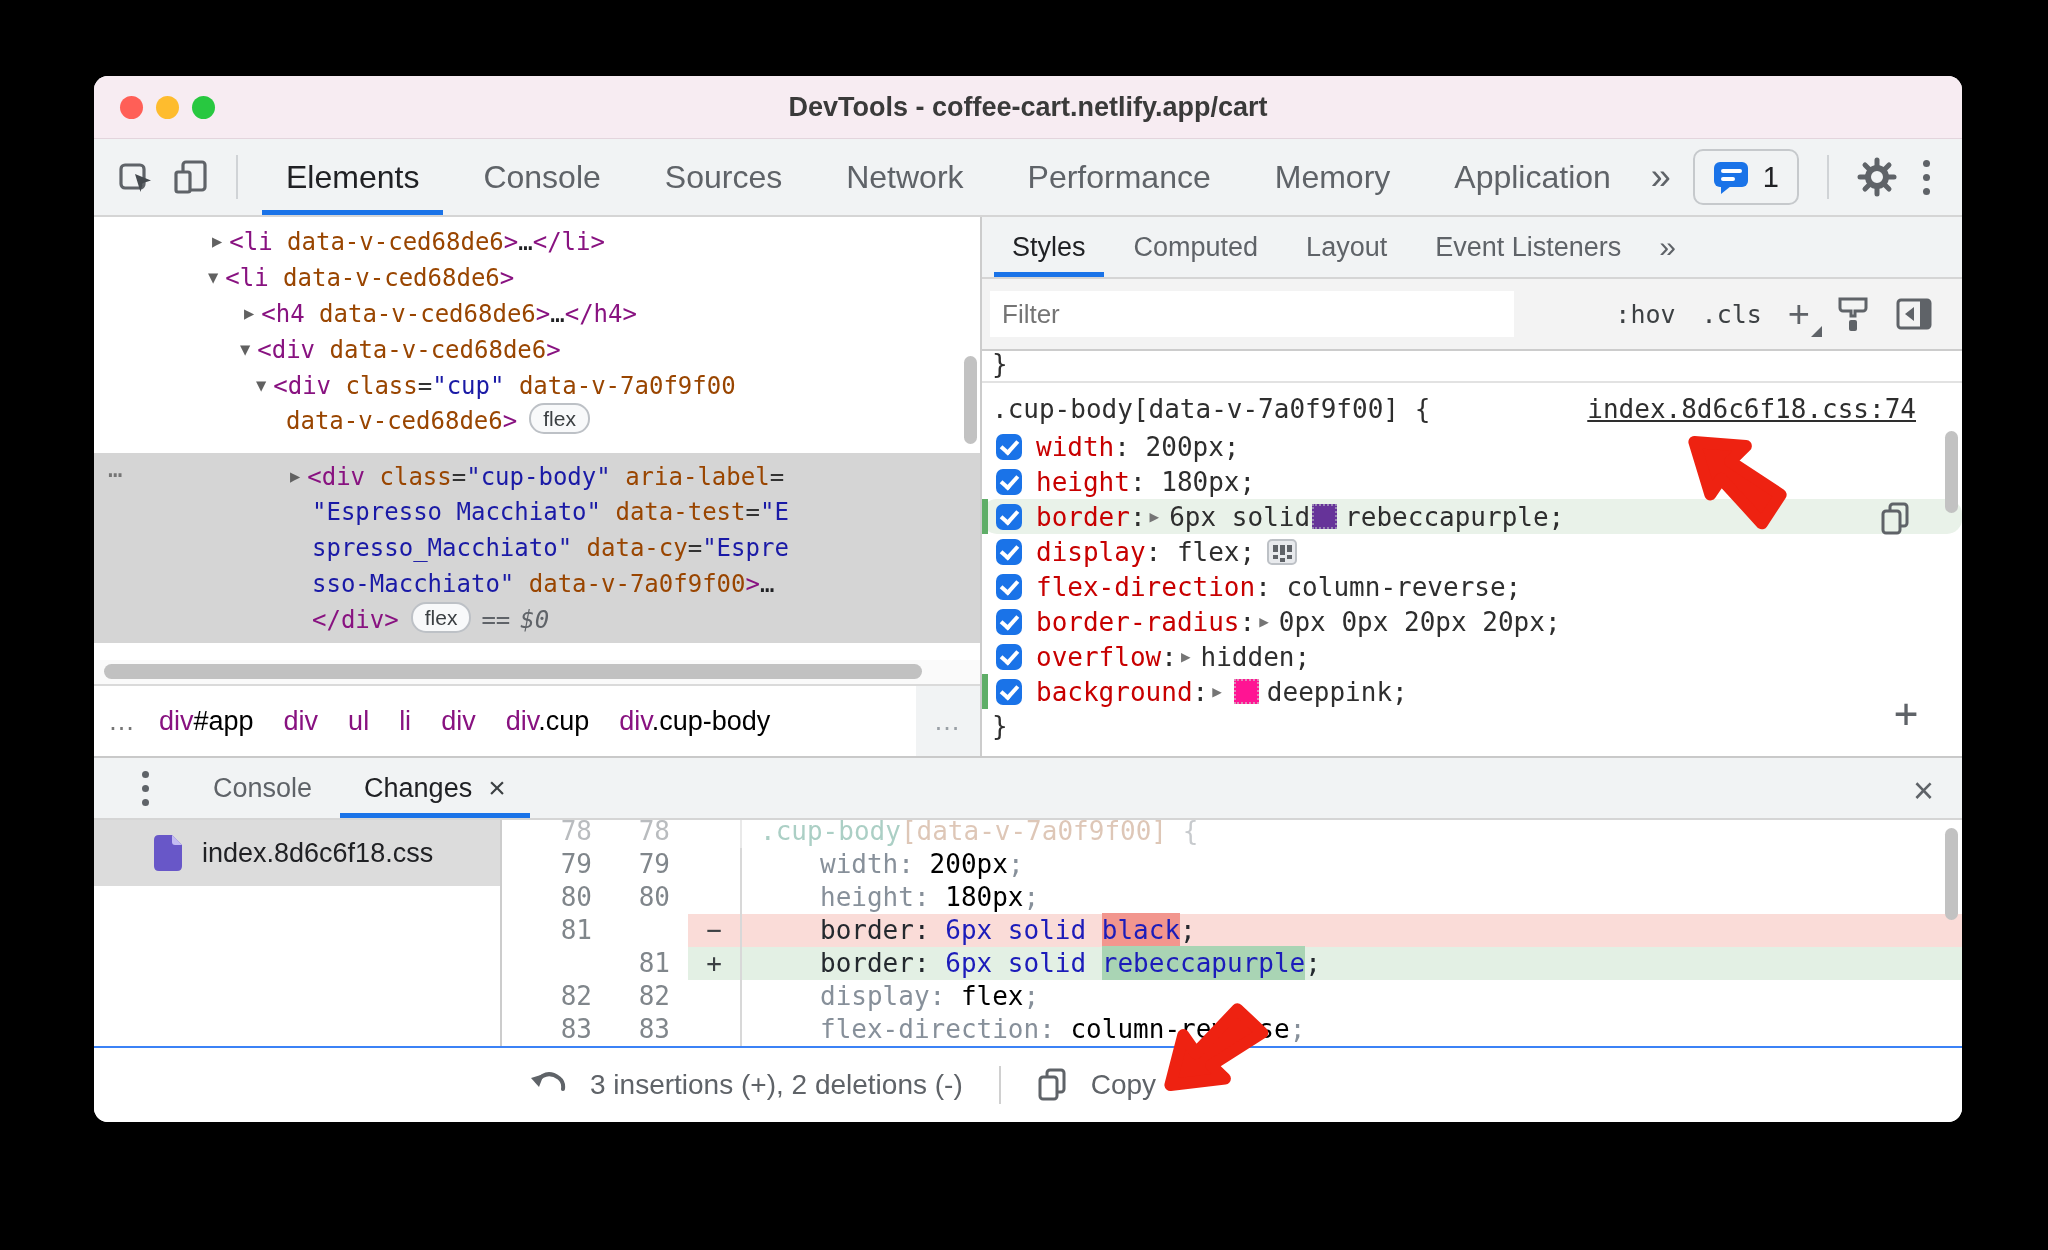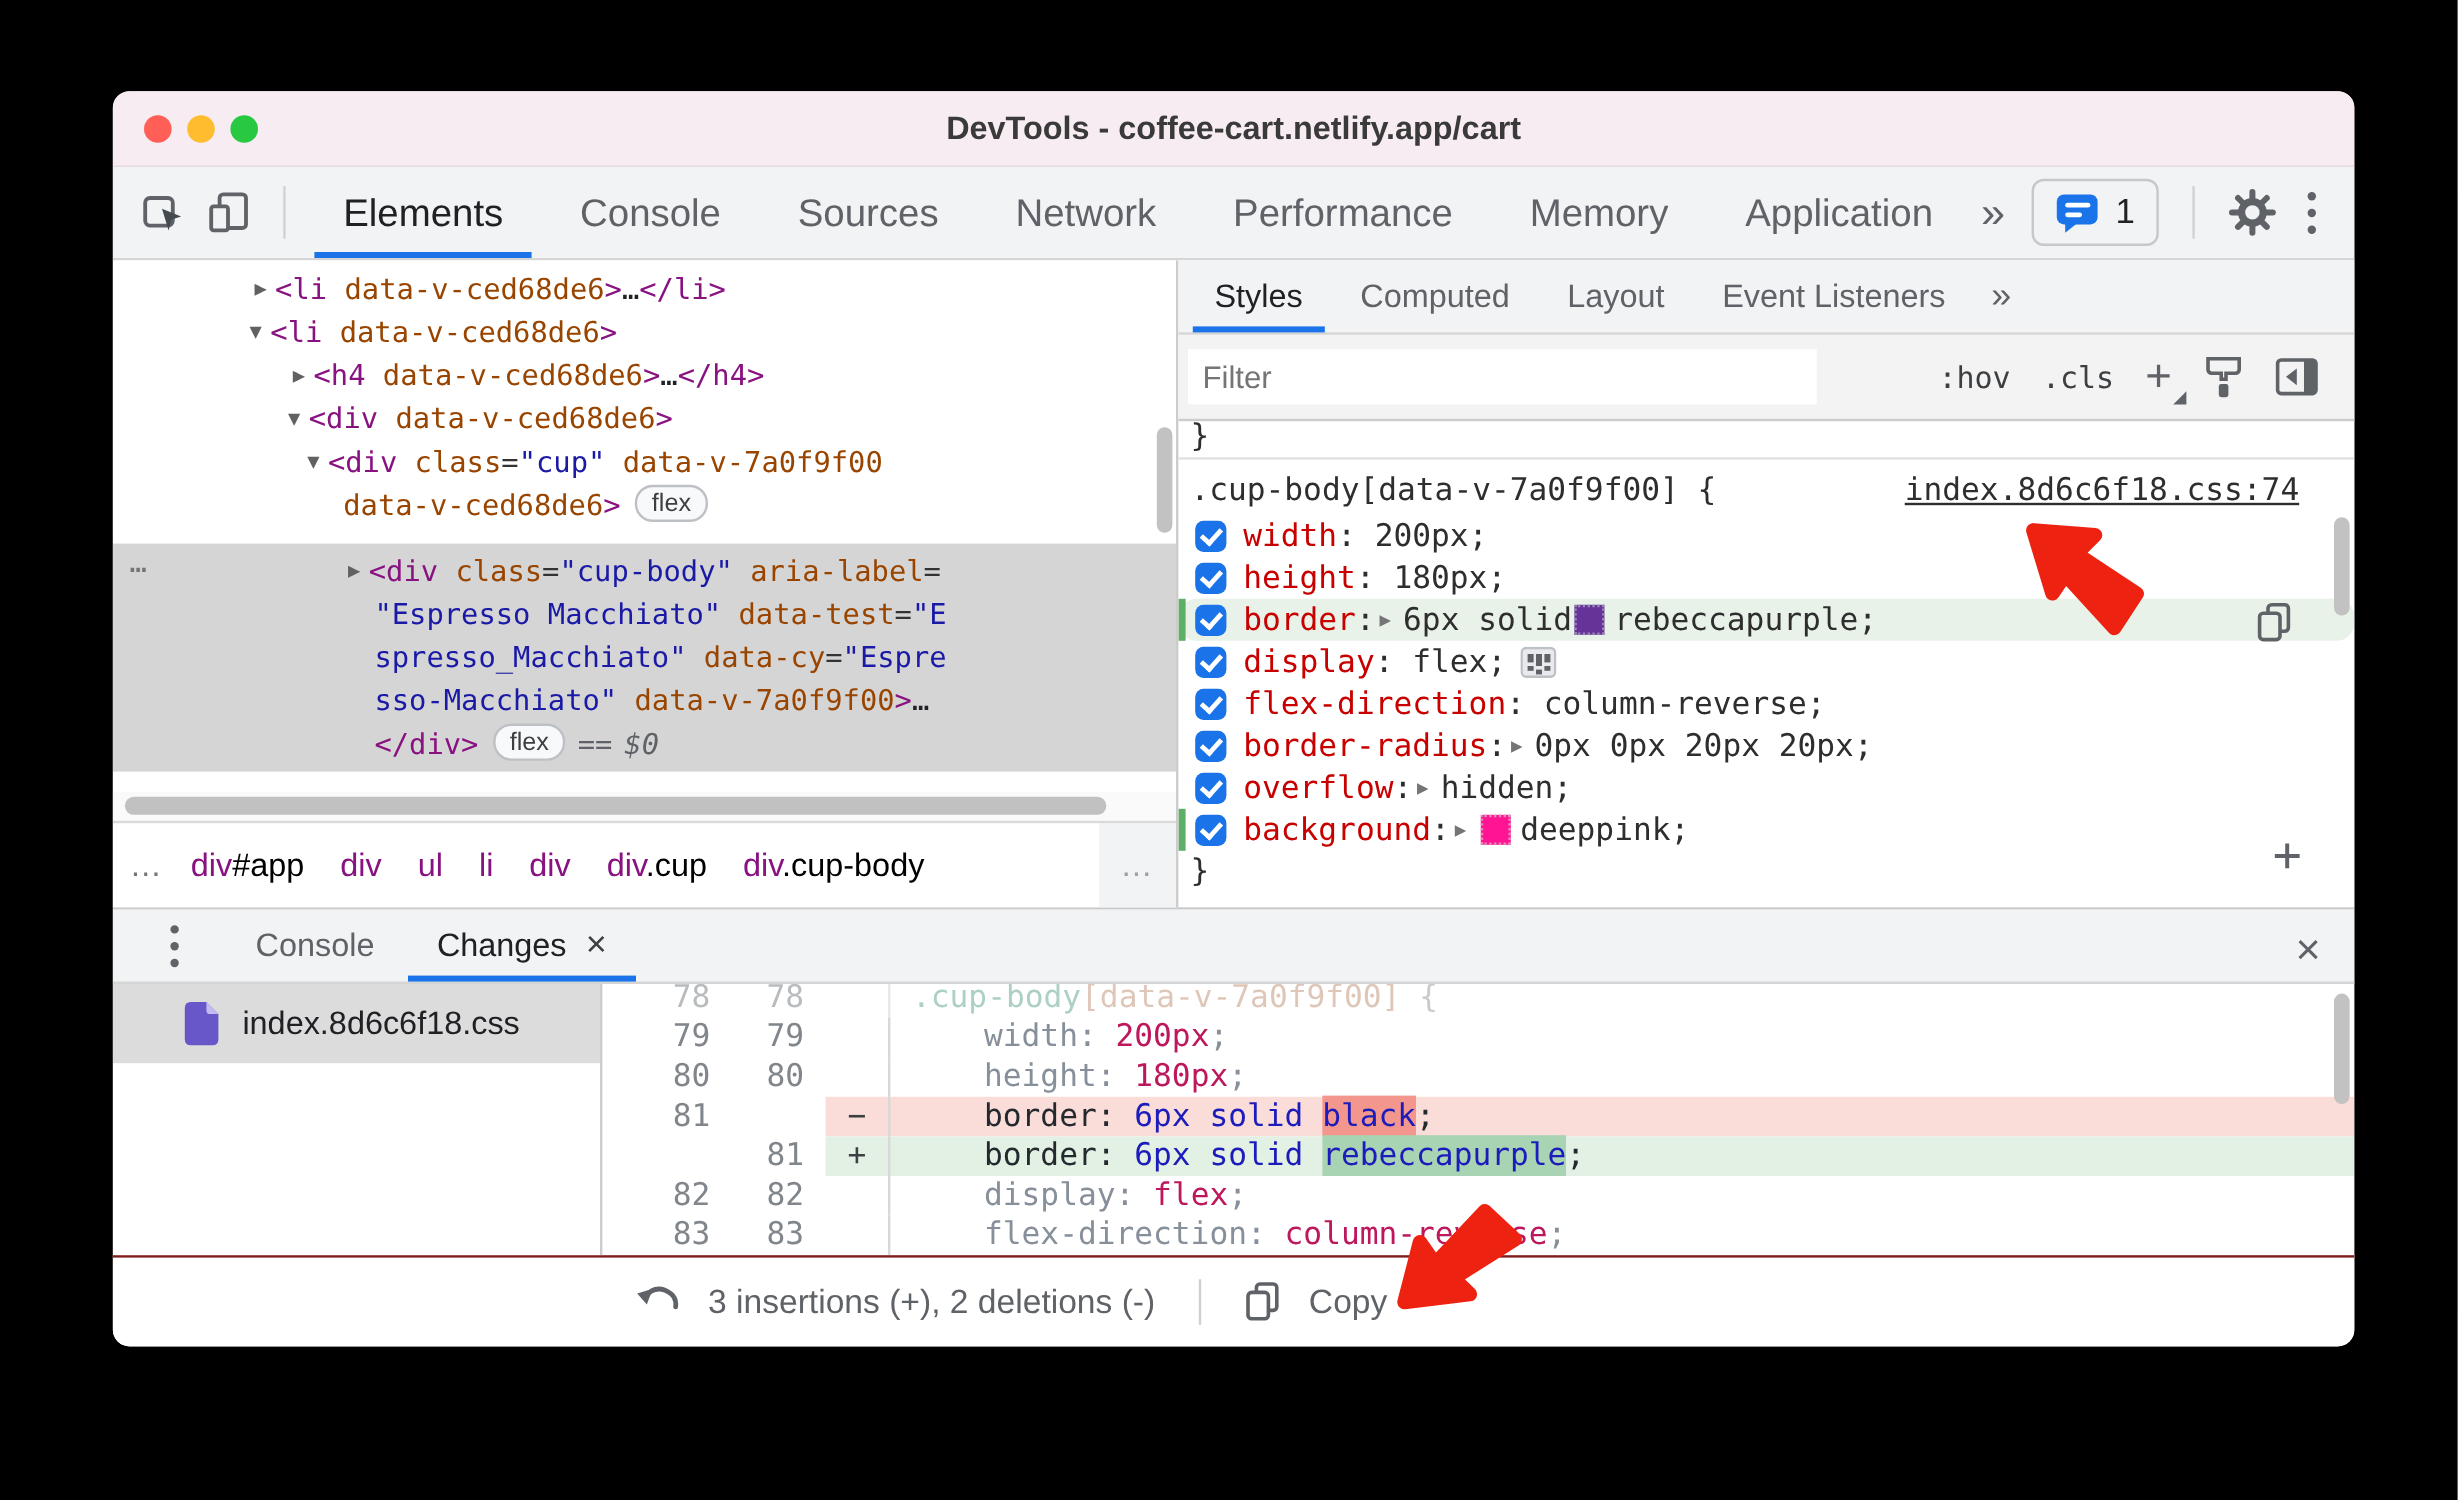--- a/index.html
+++ b/index.html
@@ -112,27 +112,27 @@
   .dnum{width:90px;flex:none;text-align:right;padding-right:18px;color:#80868b;line-height:33px;}
   .dnum.new{width:60px;}
   .dbody{flex:1;display:flex;align-items:stretch;}
   .dmark{width:52px;flex:none;text-align:center;color:#3c4043;line-height:33px;}
   .dcode{flex:1;border-left:2px solid #d8d8d8;padding-left:18px;line-height:33px;white-space:pre;}
   .dcode.ind{padding-left:78px;}
   .drow.del .dbody{background:#fadcd8;}
   .drow.add .dbody{background:#e3f0e4;}
   .drow.faded{opacity:.55;margin-top:-5px;}
   .tk-fsel{color:#68a996;} .tk-fattr{color:#c49a7e;} .tk-fp{color:#9aa0a6;}
-  .tk-prop{color:#87909a;} .tk-pp{color:#87909a;} .tk-num{color:#be185d;}
+  .tk-prop{color:#87909a;} .tk-pp{color:#87909a;} .tk-num{color:#000000;}
   .tk-k{color:#24292e;} .tk-blue{color:#1c1cba;}
   .tk-hld{color:#1c1cba;background:#f2968e;padding:2px 0;}
   .tk-hla{color:#1c1cba;background:#a9d4b4;padding:2px 0;}
   .d-scroll-thumb{position:absolute;right:4px;top:8px;width:13px;height:92px;background:#c2c2c2;border-radius:7px;}
   
-  .statusbar{height:74px;background:#fff;border-top:2px solid #7f1d1d;display:flex;align-items:center;
+  .statusbar{height:74px;background:#fff;border-top:2px solid #3b82f6;display:flex;align-items:center;
              gap:24px;padding-left:436px;flex:none;font-size:28px;color:#5f6368;}
   .sb-divider{width:2px;height:38px;background:#d0d0d0;margin:0 12px;}
   
   .red-arrow{position:absolute;pointer-events:none;}
   .ico{display:inline-flex;}
 </style>
 </head>
 <body>
 
 <div class="window">

